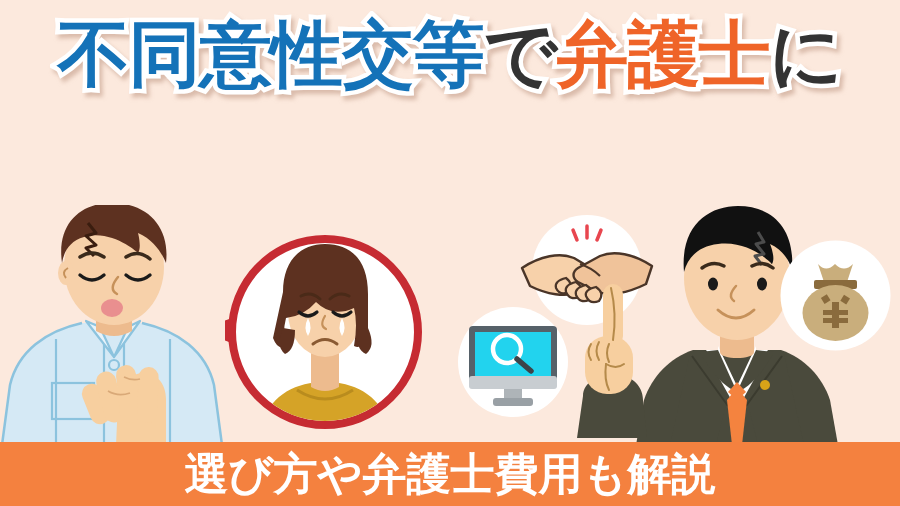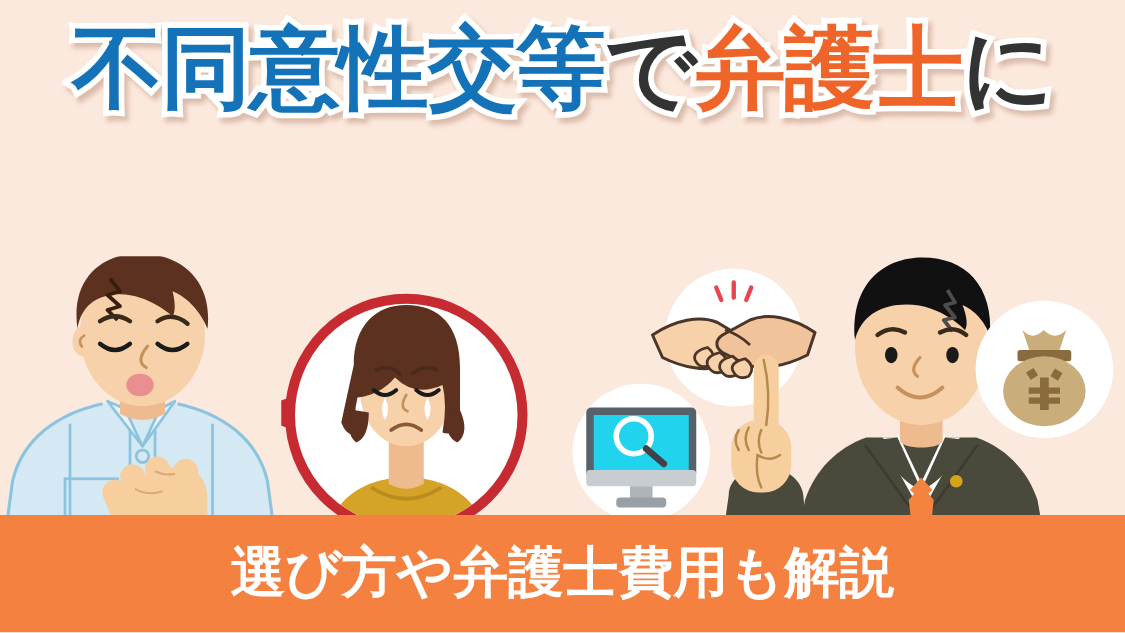--- a/index.html
+++ b/index.html
@@ -46,21 +46,21 @@
   }
   .tseg.blue  { color:#1472b8; }
   .tseg.orange{ color:#ef6428; }
   .tseg.green { color:#1b9c4e; }
   .tseg.dark  { color:#333333; }
 
   
   .banner{
     position:absolute;
     left:0; bottom:0;
-    width:900px; height:94px;
+    width:900px; height:64px;
     background:#f4813f;
     z-index:50;
     display:flex; align-items:center; justify-content:center;
   }
   .banner-text{
     color:#ffffff;
     font-size:44px;
     font-weight:900;
     letter-spacing:0px;
     white-space:nowrap;

